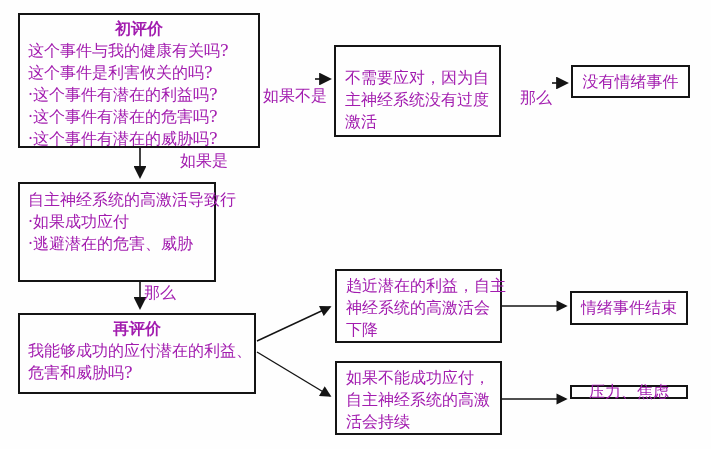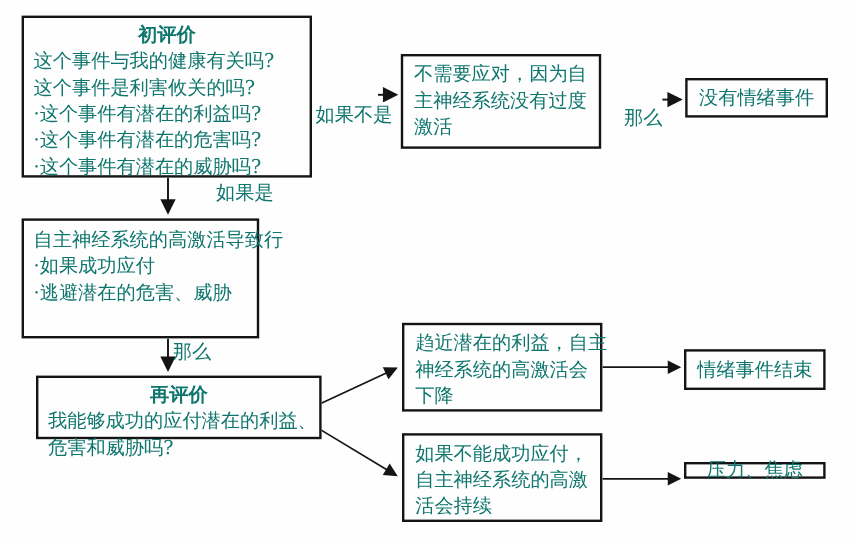--- a/index.html
+++ b/index.html
@@ -6,43 +6,43 @@
     margin: 0;
     padding: 0;
     background: #ffffff;
   }
   .canvas {
     position: relative;
     width: 711px;
     height: 449px;
     background: #fefefe;
     font-family: "DejaVu Serif", "Liberation Serif", serif;
-    color: #0f766e;
+    color: #a21caf;
     font-size: 16px;
     overflow: hidden;
   }
   .box {
     position: absolute;
     box-sizing: border-box;
     border: 2px solid #141414;
     background: #fefefe;
     line-height: 22px;
   }
   .box .title {
     text-align: center;
     font-weight: bold;
     white-space: nowrap;
   }
   .box .line {
     white-space: nowrap;
   }
   .b-primary     { left: 18px;  top: 13px;  width: 242px; height: 135px; padding: 3px 8px; }
   .b-arousal     { left: 18px;  top: 182px; width: 198px; height: 100px; padding: 5px 8px; }
-  .b-reappraisal { left: 30px;  top: 313px; width: 238px; height: 53px;  padding: 3px 8px; }
-  .b-noresp      { left: 334px; top: 45px;  width: 167px; height: 79px;  padding: 4px 9px; line-height: 22px; }
+  .b-reappraisal { left: 18px;  top: 313px; width: 238px; height: 81px;  padding: 3px 8px; }
+  .b-noresp      { left: 334px; top: 45px;  width: 167px; height: 92px;  padding: 20px 9px; line-height: 22px; }
   .b-success     { left: 335px; top: 269px; width: 167px; height: 74px;  padding: 4px 9px; line-height: 22px; }
   .b-fail        { left: 335px; top: 361px; width: 167px; height: 74px;  padding: 4px 9px; line-height: 22px; }
   .b-small {
     display: flex;
     align-items: center;
     justify-content: center;
     white-space: nowrap;
   }
   .b-noemo  { left: 571px; top: 65px;  width: 119px; height: 33px; }
   .b-emoend { left: 570px; top: 291px; width: 118px; height: 34px; }

